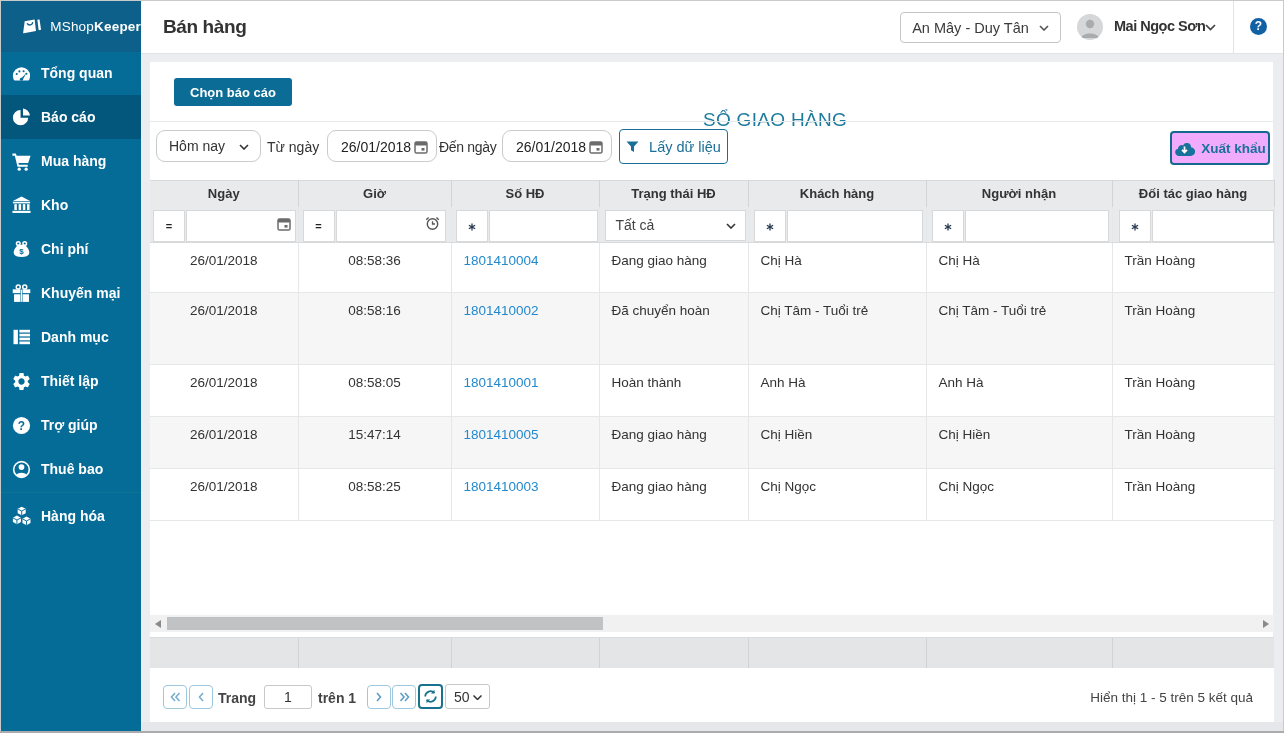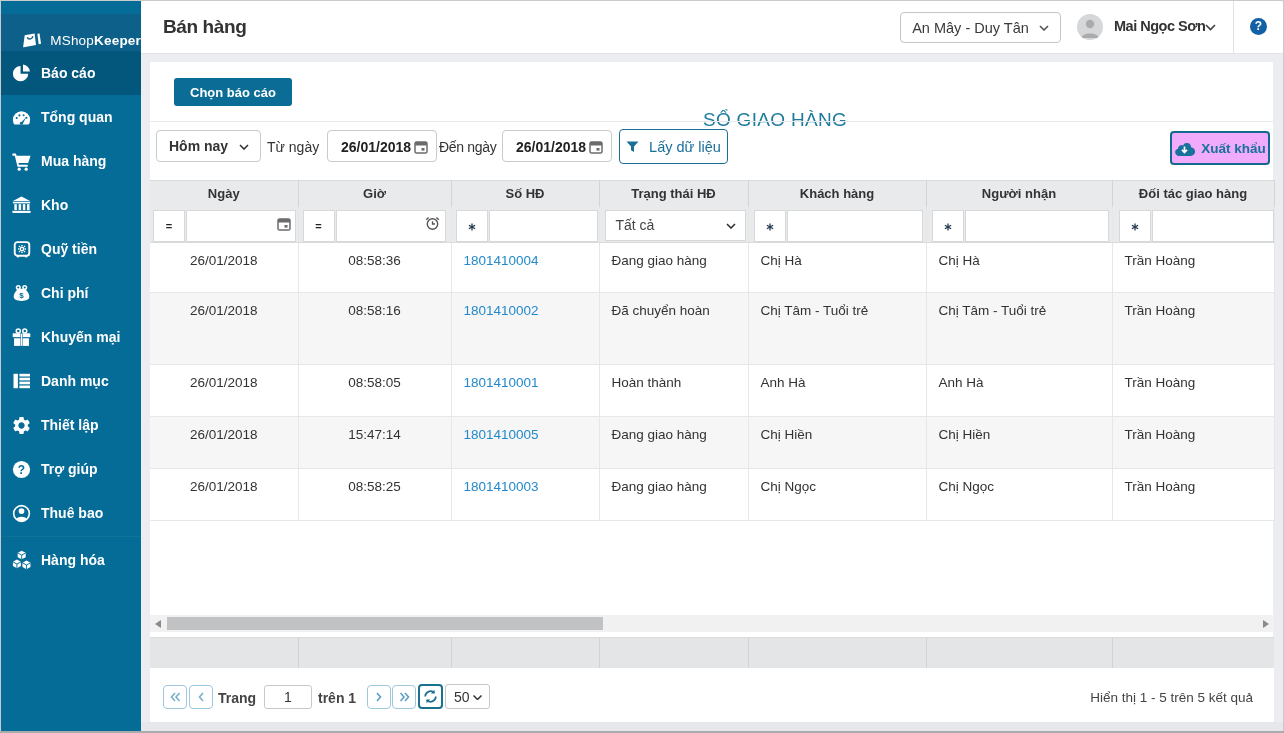--- a/index.html
+++ b/index.html
@@ -2,21 +2,21 @@
 <html><head>
 <meta charset="utf-8">
 <style>
   * { margin:0; padding:0; box-sizing:border-box; }
   html,body { width:1284px; height:733px; overflow:hidden; }
   body { font-family:"Liberation Sans",sans-serif; background:#ecedf0; position:relative; }
   .abs { position:absolute; }
 
   
   #sidebar { left:0; top:0; width:141px; height:731px; background:#056b97; }
-  #logo { left:0; top:0; width:141px; height:52px; background:#0d608a; display:flex; align-items:center; padding-left:22px;margin-top:14px; }
+  #logo { left:0; top:0; width:141px; height:52px; background:#0d608a; display:flex; align-items:center; padding-left:22px; }
   #logo .brand { color:#fff; font-size:13.5px; margin-left:8px; letter-spacing:.2px; }
   #logo .brand b { font-weight:bold; }
   .menu { position:absolute; left:0; top:51px; width:141px; }
   .mi { height:44px; display:flex; align-items:center; padding-left:11px; color:#fff; font-size:14px; font-weight:bold; }
   .mi .ic { width:21px; height:21px; margin-right:9px; display:flex; align-items:center; justify-content:center; flex:0 0 21px; }
   .mi.active { background:#03567c; }
   .sep { height:1px; background:#02405c; border-bottom:1px solid #0e7396; margin:1px 0; }
 
   
   #topbar { left:141px; top:0; width:1143px; height:54px; background:#fff; border-bottom:1px solid #e2e3e5; }
@@ -27,21 +27,21 @@
   #topdiv { left:1233px; top:0; width:1px; height:54px; background:#e2e3e5; }
   #help { left:1250px; top:18px; width:17px; height:17px; border-radius:50%; background:#1261a5; color:#fff; font-size:12px; font-weight:bold; text-align:center; line-height:17px; }
 
   
   #card { left:150px; top:62px; width:1123px; height:660px; background:#fff; }
   #btnChon { left:154px; top:78px; width:118px; height:28px; background:#0b6d95; border-radius:3px; color:#fff; font-size:13px; font-weight:bold; display:flex; align-items:center; justify-content:center;margin-left:20px; }
   #rptTitle { left:620px; top:81px; width:310px; text-align:center; font-size:19px; color:#1e7b9d; letter-spacing:.3px;margin-top:28px; }
   #hr1 { left:150px; top:121px; width:1123px; height:1px; background:#e8e9eb; }
 
   
-  .inp { border:1px solid #c8cacc; border-radius:4px; background:#fff;font-weight:bold; }
+  .inp { border:1px solid #c8cacc; border-radius:9px; background:#fff; }
   #selToday { left:156px; top:130px; width:105px; height:32px; }
   #selToday span { position:absolute; left:12px; top:7px; font-size:14px; color:#333; }
   .lbl { font-size:14px; color:#333; top:139px; }
   #dt1 { left:327px; top:130px; width:110px; height:32px; }
   #dt2 { left:502px; top:130px; width:110px; height:32px; }
   .dtxt { position:absolute; left:13px; top:8px; font-size:14px; color:#222; }
   #btnLay { left:619px; top:129px; width:109px; height:35px; border:1px solid #1a6f98; border-radius:4px; background:#fff; display:flex; align-items:center; justify-content:center; color:#1a6f98; font-size:14.5px; }
   #btnXuat { left:1170px; top:131px; width:100px; height:34px; border:2px solid #14678e; border-radius:4px; background:#f0abfc; display:flex; align-items:center; justify-content:center; color:#17719a; font-size:13.5px; font-weight:bold; white-space:nowrap; }
 
   
@@ -79,79 +79,62 @@
 <div id="sidebar" class="abs"></div>
 <div id="logo" class="abs">
   <svg width="24" height="22" viewBox="0 0 24 22">
     <path d="M3.2 5.5 L15 3.2 L16.6 16.8 L2.2 19.6 Q1.2 19.8 1.4 18.6 Z" fill="#fff"></path>
     <path d="M6.2 7.6 a3.3 3.3 0 0 0 6.4 -1.2" stroke="#0d608a" stroke-width="1.7" fill="none"></path>
     <path d="M18.2 3.6 L20.8 3.2 L22.6 15.4 L19.8 16 Z" fill="#fff"></path>
   </svg>
   <span class="brand">MShop<b>Keeper</b></span>
 </div>
 <div class="menu">
-  <div class="mi active"><span class="ic">
-        <svg width="21" height="21" viewBox="0 0 22 22">
-          <path d="M10 3.2 A8 8 0 1 0 18 11.2 L10 11.2 Z" fill="#fff"></path>
-          <path d="M12.6 1.6 A8 8 0 0 1 19.8 8.8 L12.6 8.8 Z" fill="#fff"></path>
-        </svg>
-      </span>Báo cáo</div>
   <div class="mi"><span class="ic">
         <svg width="19" height="15" viewBox="0 0 19 15">
           <defs>
             <clipPath id="cpd">
               <rect x="0" y="0" width="19" height="14.6"></rect>
             </clipPath>
           </defs>
           <circle cx="9.5" cy="9.8" r="8.6" fill="#fff" clip-path="url(#cpd)"></circle>
           <g fill="#056b97">
             <circle cx="4.7" cy="8" r="1.05"></circle>
             <circle cx="7.4" cy="5.4" r="1.05"></circle>
             <circle cx="11.6" cy="5.2" r="1.05"></circle>
             <circle cx="14.4" cy="7.8" r="1.05"></circle>
             <path d="M8.1 13.6 L14.2 7.2 L10.6 14 Z"></path>
             <circle cx="9.4" cy="13.2" r="1.5"></circle>
           </g>
         </svg>
       </span>Tổng quan</div>
+  <div class="mi active"><span class="ic">
+        <svg width="21" height="21" viewBox="0 0 22 22">
+          <path d="M10 3.2 A8 8 0 1 0 18 11.2 L10 11.2 Z" fill="#fff"></path>
+          <path d="M12.6 1.6 A8 8 0 0 1 19.8 8.8 L12.6 8.8 Z" fill="#fff"></path>
+        </svg>
+      </span>Báo cáo</div>
   <div class="mi"><span class="ic">
         <svg width="21" height="21" viewBox="0 0 22 22">
           <path d="M1.5 2.5 H5 L6 5 H20.5 L18 12.5 H7.8 L8.3 14.5 H17.5 V16.5 H6.8 L4 5 H1.5 Z" fill="#fff"></path>
           <circle cx="8.6" cy="19" r="1.7" fill="#fff"></circle>
           <circle cx="15.9" cy="19" r="1.7" fill="#fff"></circle>
         </svg>
       </span>Mua hàng</div>
   <div class="mi"><span class="ic">
         <svg width="21" height="21" viewBox="0 0 22 22">
           <path d="M11 1.5 L20.5 6.5 H1.5 Z" fill="#fff"></path>
           <rect x="2" y="7.3" width="18" height="1.5" fill="#fff"></rect>
           <rect x="3.5" y="9.6" width="2.6" height="6.2" fill="#fff"></rect>
           <rect x="8" y="9.6" width="2.6" height="6.2" fill="#fff"></rect>
           <rect x="12.4" y="9.6" width="2.6" height="6.2" fill="#fff"></rect>
           <rect x="16.8" y="9.6" width="2.6" height="6.2" fill="#fff"></rect>
           <rect x="1.5" y="16.6" width="19" height="2.2" fill="#fff"></rect>
         </svg>
       </span>Kho</div>
-  <div class="mi"><span class="ic">
-        <svg width="20" height="20" viewBox="0 0 22 22">
-          <rect x="3" y="3.4" width="16" height="15" rx="3" fill="none" stroke="#fff" stroke-width="2.1"></rect>
-          <rect x="5.2" y="18.6" width="2.6" height="1.6" fill="#fff"></rect>
-          <rect x="14.2" y="18.6" width="2.6" height="1.6" fill="#fff"></rect>
-          <circle cx="11" cy="11" r="4.4" fill="#fff"></circle>
-          <line x1="13.22" y1="11.92" x2="15.80" y2="12.99" stroke="#056b97" stroke-width="1.5"></line>
-          <line x1="11.92" y1="13.22" x2="12.99" y2="15.80" stroke="#056b97" stroke-width="1.5"></line>
-          <line x1="10.08" y1="13.22" x2="9.01" y2="15.80" stroke="#056b97" stroke-width="1.5"></line>
-          <line x1="8.78" y1="11.92" x2="6.20" y2="12.99" stroke="#056b97" stroke-width="1.5"></line>
-          <line x1="8.78" y1="10.08" x2="6.20" y2="9.01" stroke="#056b97" stroke-width="1.5"></line>
-          <line x1="10.08" y1="8.78" x2="9.01" y2="6.20" stroke="#056b97" stroke-width="1.5"></line>
-          <line x1="11.92" y1="8.78" x2="12.99" y2="6.20" stroke="#056b97" stroke-width="1.5"></line>
-          <line x1="13.22" y1="10.08" x2="15.80" y2="9.01" stroke="#056b97" stroke-width="1.5"></line>
-          <circle cx="11" cy="11" r="1.1" fill="#056b97"></circle>
-        </svg>
-      </span>Quỹ tiền</div>
   <div class="mi"><span class="ic">
         <svg width="19" height="18" viewBox="0 0 20 18">
           <g fill="none" stroke="#fff" stroke-width="1.6">
             <circle cx="6.6" cy="3.2" r="1.9"></circle>
             <circle cx="13.4" cy="3.2" r="1.9"></circle>
           </g>
           <path d="M6.8 4.6 H13.2 C16.8 7.2 18.2 10.2 18.2 12.8 C18.2 16 15.2 17.4 10 17.4 C4.8 17.4 1.8 16 1.8 12.8 C1.8 10.2 3.2 7.2 6.8 4.6 Z" fill="#fff"></path>
           <text x="10" y="14.8" font-size="8.5" font-weight="bold" fill="#056b97" text-anchor="middle" font-family="Liberation Sans">$</text>
         </svg>
       </span>Chi phí</div>

